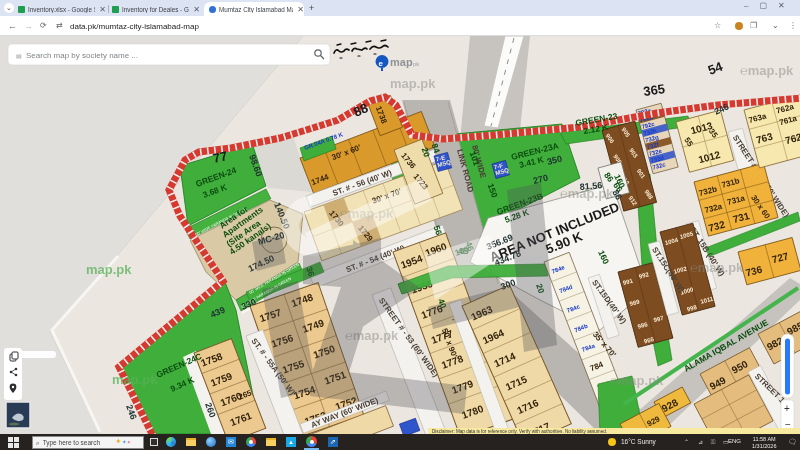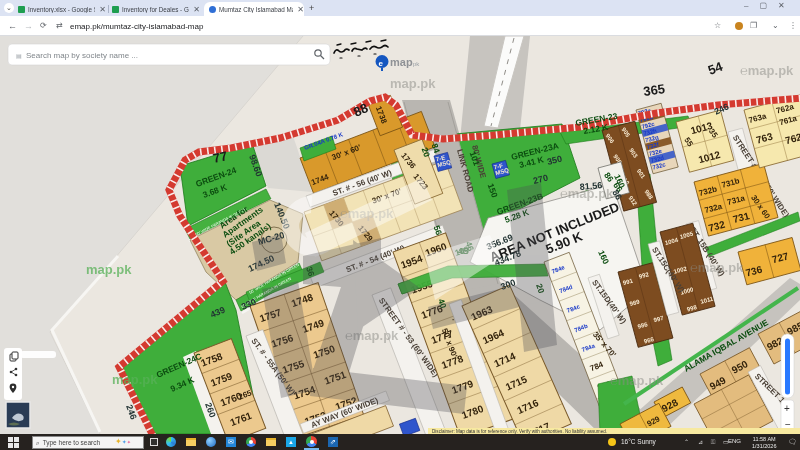--- a/index.html
+++ b/index.html
@@ -51,21 +51,21 @@
   <div id="navbar"></div>
 
   <div class="navic" style="left:8px;">←</div>
 
   <div class="navic" style="left:24px;color:#b6b9bd;">→</div>
 
   <div class="navic" style="left:40px;font-size:8px;">⟳</div>
 
   <div class="navic" style="left:56px;font-size:8px;">⇄</div>
 
-  <div style="position:absolute;left:70px;top:22px;font-size:8px;color:#202124;">emap.pk/mumtaz-city-islamabad-map</div>
+  <div style="position:absolute;left:70px;top:22px;font-size:8px;color:#202124;">data.pk/mumtaz-city-islamabad-map</div>
 
   <div class="navic" style="left:714px;font-size:8px;">☆</div>
 
   <div style="position:absolute;left:735px;top:22px;width:8px;height:8px;border-radius:50%;background:#c9841f;"></div>
 
   <div class="navic" style="left:750px;font-size:8px;">❐</div>
 
   <div class="navic" style="left:772px;font-size:8px;">⌄</div>
 
   <div class="navic" style="left:789px;font-size:8px;">⋮</div>

